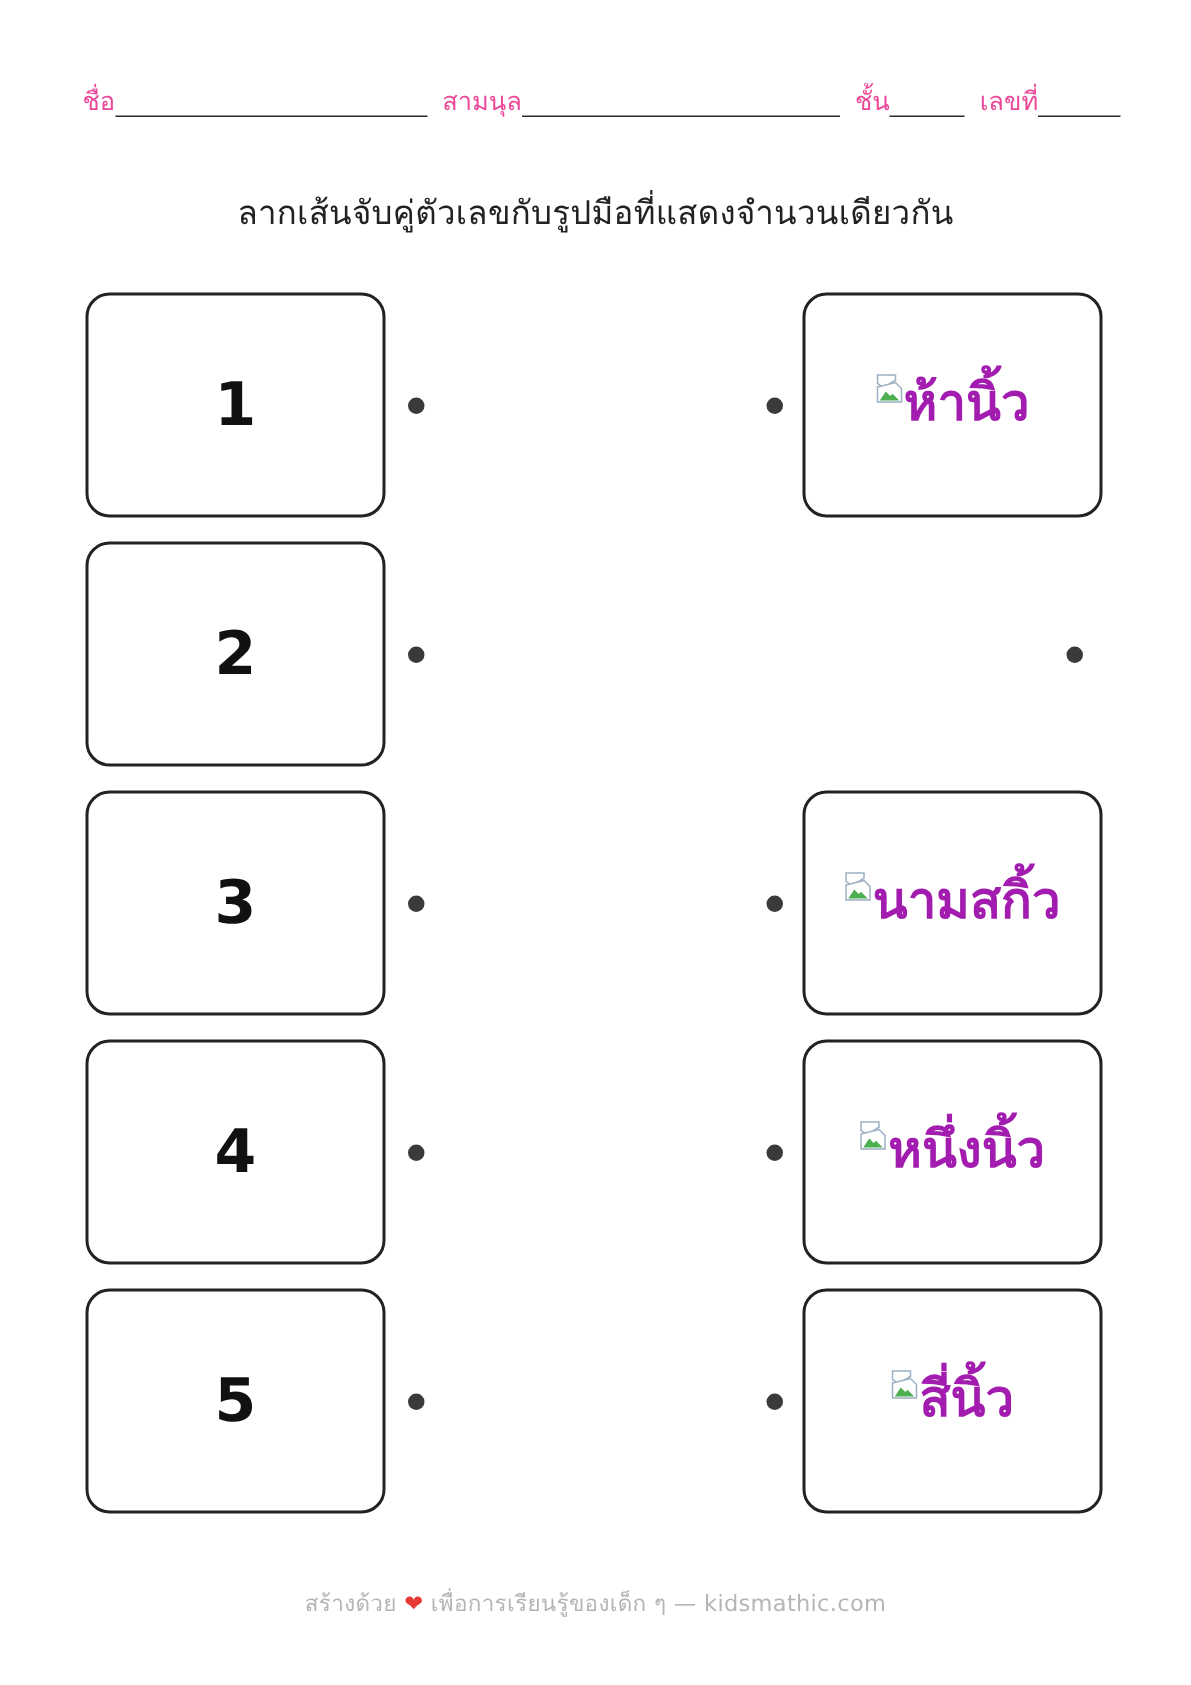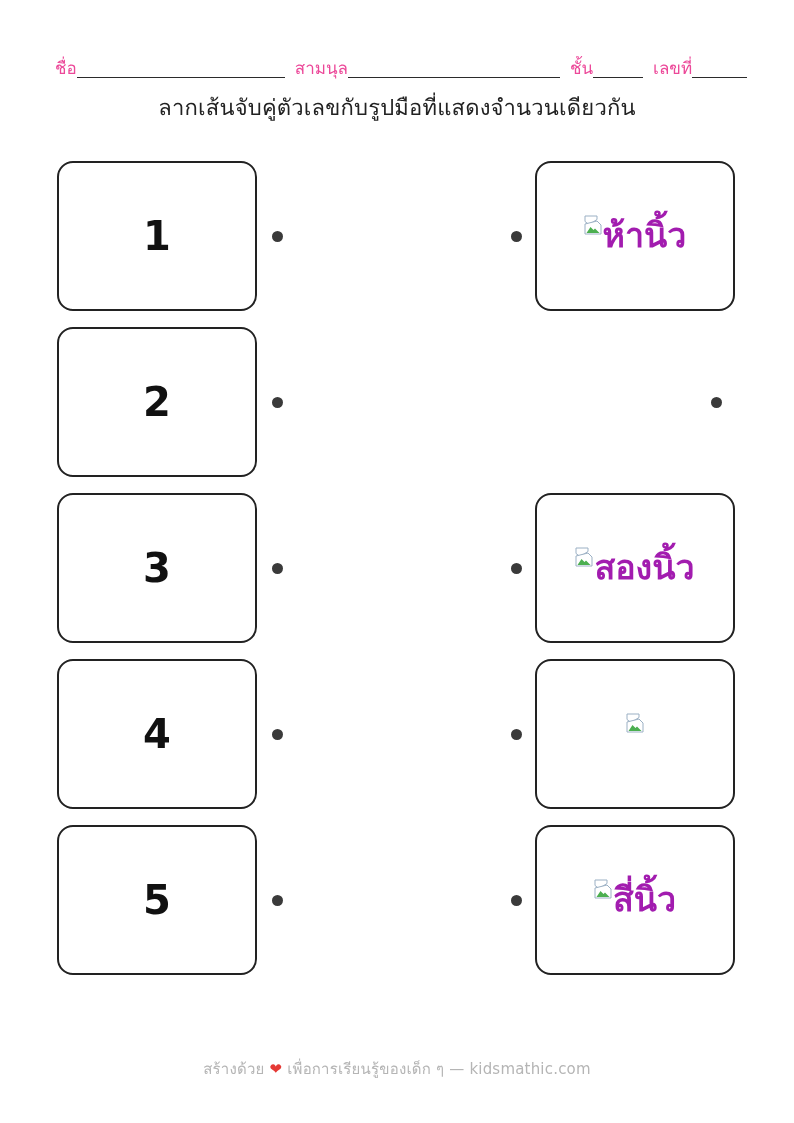--- a/index.html
+++ b/index.html
@@ -28,21 +28,21 @@
   }
   .line-name    { width: 208px; }
   .line-surname { width: 212px; }
   .line-class   { width: 50px; }
   .line-number  { width: 55px; }
   .gap-sm { width: 10px; }
 
   
   .title {
     text-align: center;
-    margin-top: 12px;
+    margin-top: 46px;
     font-size: 22px;
     font-weight: 500;
     color: #222;
     letter-spacing: 0.2px;
   }
 
   
   .rows { margin: 36px 59px 0 57px; }
   .row {
     display: flex;
@@ -154,39 +154,40 @@
     <span class="dot dot-left"></span>
     <span class="spacer"></span>
     <span class="dot dot-right"></span>
     <div class="card">
       <div class="card-right-content">
         <svg class="img-icon" viewBox="0 0 18 20">
           <polygon points="1,1 13,1 13,4.5 5,9.5 1,6.5" fill="#ffffff" stroke="#9bb0c4" stroke-width="1"></polygon>
           <polygon points="1,9 13,6 17,10 17,19 1,19" fill="#ffffff" stroke="#9bb0c4" stroke-width="1"></polygon>
           <polygon points="2.5,18 6.5,12 9.5,15 11,13.5 15.5,18" fill="#4caf50"></polygon>
         </svg>
-        <span class="card-label">สองนิ้ว</span>
+        <span class="card-label">นามสกิ้ว</span>
       </div>
     </div>
   </div>
 
   <div class="row">
     <div class="card">
       <span class="card-number">4</span>
     </div>
     <span class="dot dot-left"></span>
     <span class="spacer"></span>
     <span class="dot dot-right"></span>
     <div class="card">
       <div class="card-right-content">
         <svg class="img-icon" viewBox="0 0 18 20">
           <polygon points="1,1 13,1 13,4.5 5,9.5 1,6.5" fill="#ffffff" stroke="#9bb0c4" stroke-width="1"></polygon>
           <polygon points="1,9 13,6 17,10 17,19 1,19" fill="#ffffff" stroke="#9bb0c4" stroke-width="1"></polygon>
           <polygon points="2.5,18 6.5,12 9.5,15 11,13.5 15.5,18" fill="#4caf50"></polygon>
         </svg>
+        <span class="card-label">หนึ่งนิ้ว</span>
       </div>
     </div>
   </div>
 
   <div class="row">
     <div class="card">
       <span class="card-number">5</span>
     </div>
     <span class="dot dot-left"></span>
     <span class="spacer"></span>

